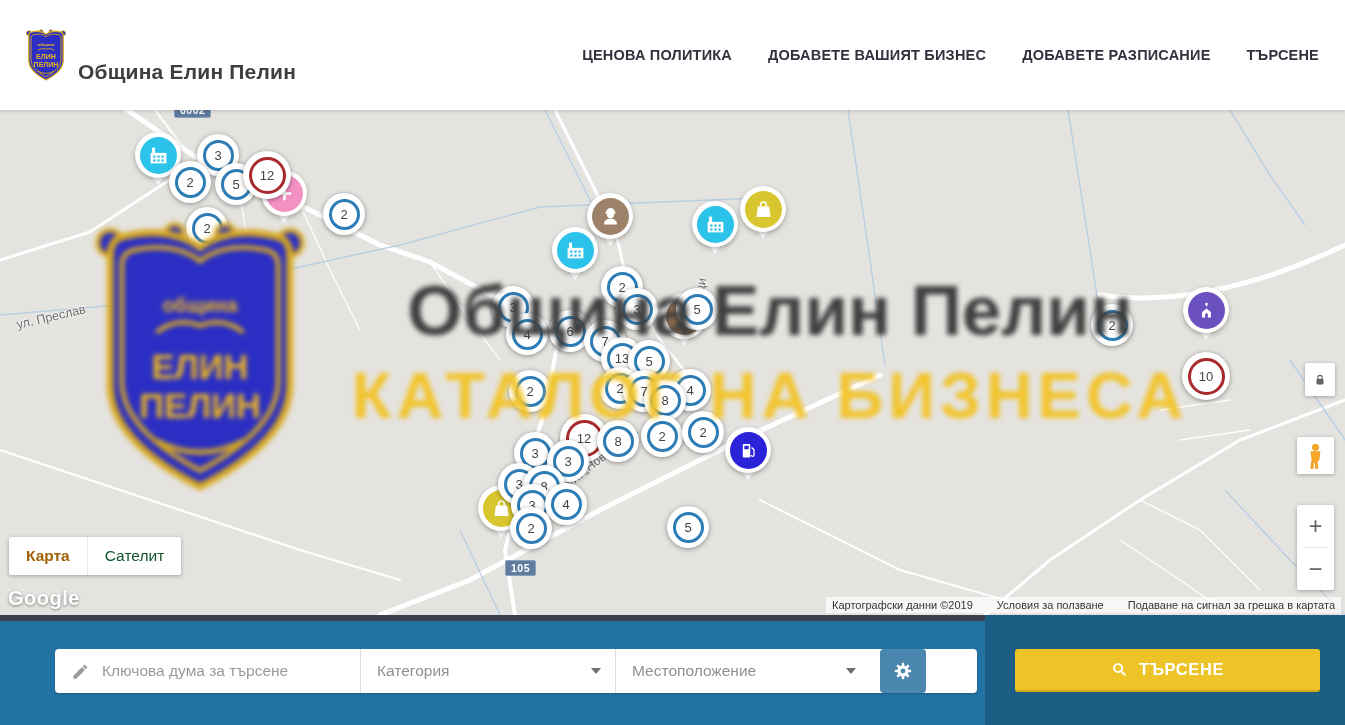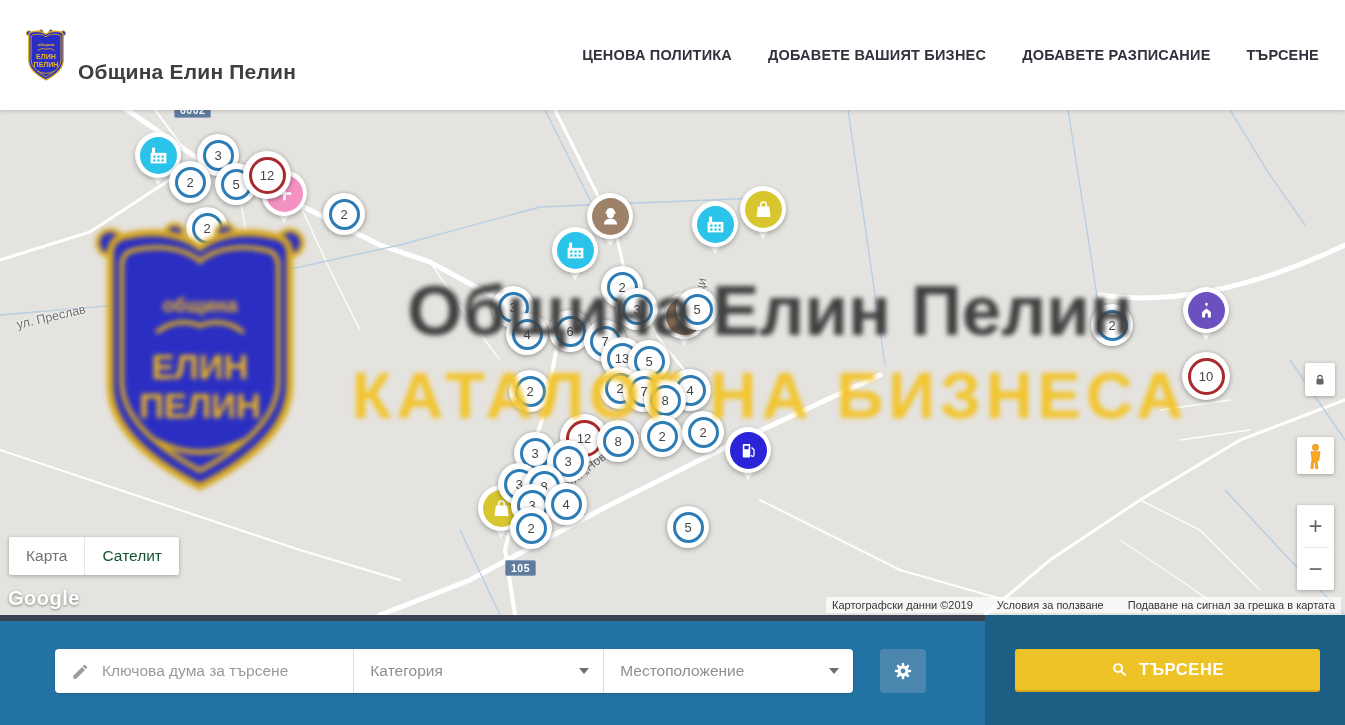--- a/index.html
+++ b/index.html
@@ -51,42 +51,42 @@
   .wm-shield{position:absolute;left:85px;top:103px;width:230px;height:292px;}
   .wm-title{position:absolute;left:330px;top:160px;width:880px;text-align:center;
             font-size:71px;font-weight:700;color:#3f3f3f;white-space:nowrap;}
   .wm-sub{position:absolute;left:330px;top:248px;width:880px;text-align:center;
           font-size:65px;font-weight:700;color:#f2c42d;letter-spacing:5px;white-space:nowrap;}
 
   
   .maptype{position:absolute;left:9px;top:427px;z-index:6;display:flex;background:#fff;border-radius:2px;
            box-shadow:0 1px 4px rgba(0,0,0,.3);height:38px;}
   .maptype .mt{padding:0 17px;display:flex;align-items:center;font-size:15.5px;cursor:pointer;}
-  .mt-map{font-weight:400;color:#737373;}
+  .mt-map{font-weight:700;color:#a16207;}
   .mt-sat{color:#14532d;border-left:1px solid #e8e8e8;}
   .google-logo{position:absolute;left:8px;top:477px;z-index:6;color:#fff;font-size:20px;font-weight:600;
                letter-spacing:.5px;text-shadow:0 1px 3px rgba(0,0,0,.45);cursor:pointer;}
   .attrib{position:absolute;right:4px;bottom:2px;z-index:6;display:flex;gap:24px;align-items:center;
           background:rgba(255,255,255,.72);padding:2px 6px;}
   .attrib span{font-size:11px;color:#353535;white-space:nowrap;}
   .ctl{position:absolute;background:#fff;border-radius:2px;box-shadow:0 1px 4px rgba(0,0,0,.3);z-index:6;
        display:flex;align-items:center;justify-content:center;cursor:pointer;}
   .lock-btn{left:1305px;top:253px;width:30px;height:33px;}
   .pegman{left:1297px;top:327px;width:37px;height:37px;}
   .zoomctl{left:1297px;top:395px;width:37px;height:85px;flex-direction:column;padding:0;}
   .zbtn{width:100%;height:42px;display:flex;align-items:center;justify-content:center;
         font-size:24px;color:#666;cursor:pointer;line-height:1;}
   .zdiv{width:26px;height:1px;background:#e6e6e6;}
 
   
   .searchbar{position:absolute;left:0;top:615px;width:1345px;height:110px;background:#2272a3;z-index:41;}
   .bar-topline{position:absolute;left:0;top:0;width:100%;height:6px;background:#3a414e;}
   .right-panel{position:absolute;left:985px;top:0;width:360px;height:110px;background:#1d5e85;}
-  .search-group{position:absolute;left:55px;top:34px;width:798px;height:44px;background:#fff;border-radius:4px;
-                display:flex;align-items:stretch;box-shadow:0 1px 2px rgba(0,0,0,.15);justify-content:flex-end;}
+  .search-group{position:absolute;left:55px;top:34px;width:922px;height:44px;background:#fff;border-radius:4px;
+                display:flex;align-items:stretch;box-shadow:0 1px 2px rgba(0,0,0,.15);}
   .sg-section{display:flex;align-items:center;}
   .sg-keyword{width:305px;padding-left:16px;}
   .sg-keyword input{border:none;outline:none;flex:1;font-size:15.5px;color:#444;margin-left:10px;
                     font-family:inherit;background:transparent;min-width:0;}
   .sg-keyword input::placeholder{color:#9a9a9a;}
   .sg-select{width:255px;padding:0 14px 0 16px;border-left:1px solid #ddd;justify-content:space-between;cursor:pointer;}
   .sg-select .sel-label{font-size:15.5px;color:#8f8f8f;}
   .caret{width:0;height:0;border-left:5px solid transparent;border-right:5px solid transparent;
          border-top:6px solid #6f6f6f;}
   .gear-btn{position:absolute;left:880px;top:34px;width:46px;height:44px;background:#4b86ae;border:none;

